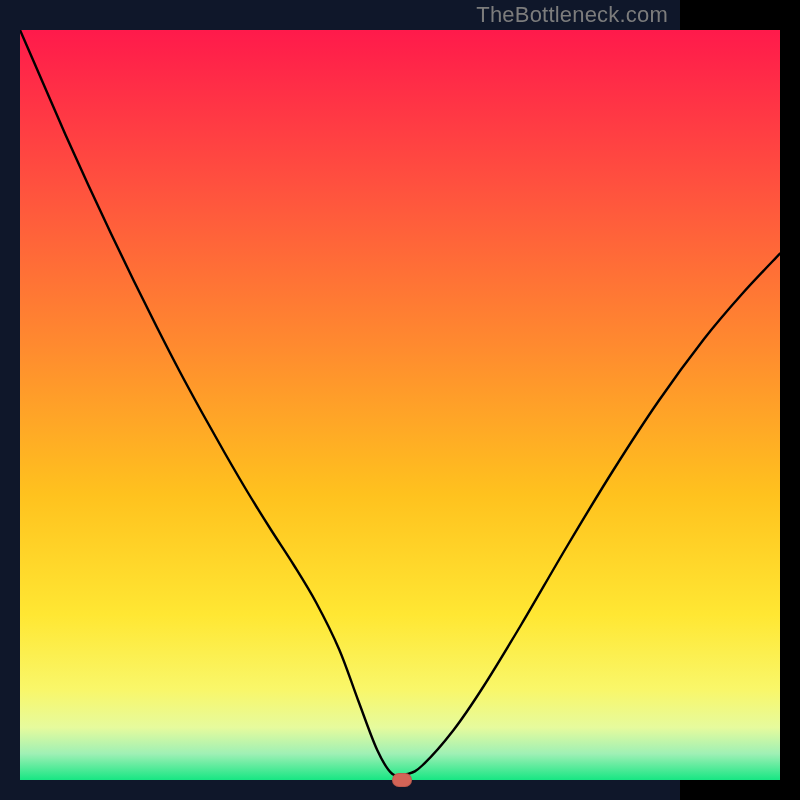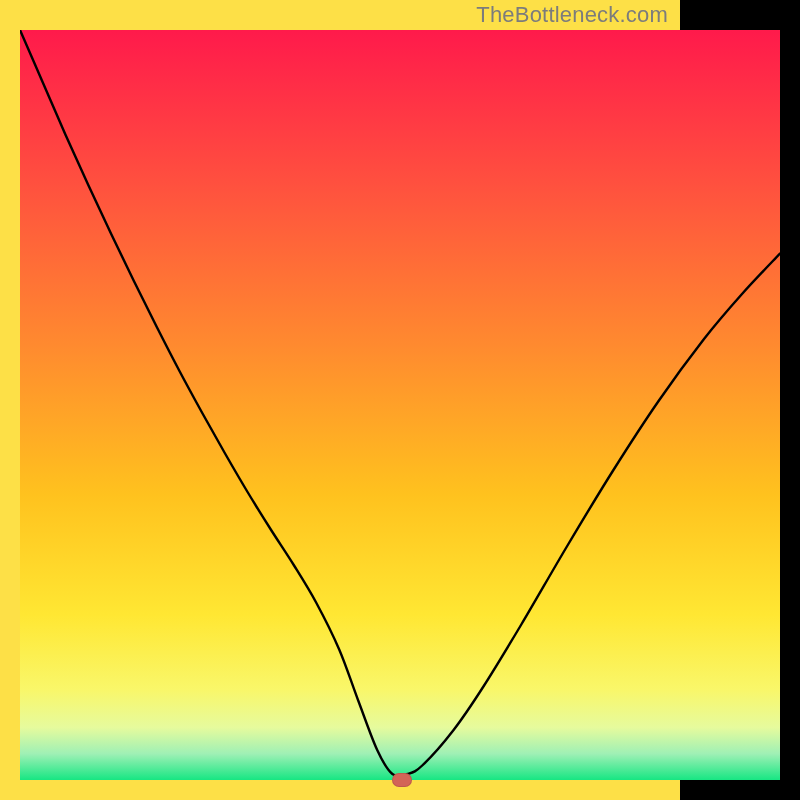--- a/index.html
+++ b/index.html
@@ -10,21 +10,21 @@
     background: #000;
     overflow: hidden;
     font-family: Arial, Helvetica, sans-serif;
   }
   .frame {
     position: absolute;
     left: 0;
     top: 0;
     width: 680px;
     height: 800px;
-    background: #fde047;
+    background: #0f172a;
   }
   .watermark {
     position: absolute;
     top: 2px;
     right: 12px;
     color: #7c7c7c;
     font-size: 22px;
     font-weight: 500;
     letter-spacing: 0.2px;
   }

